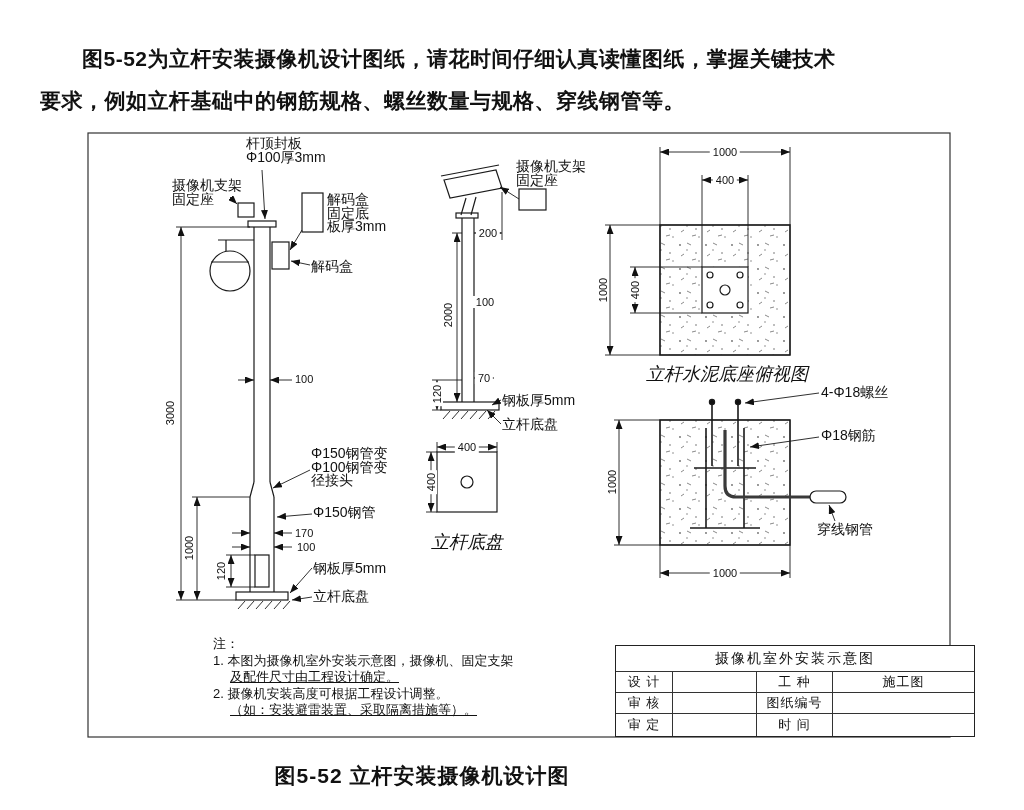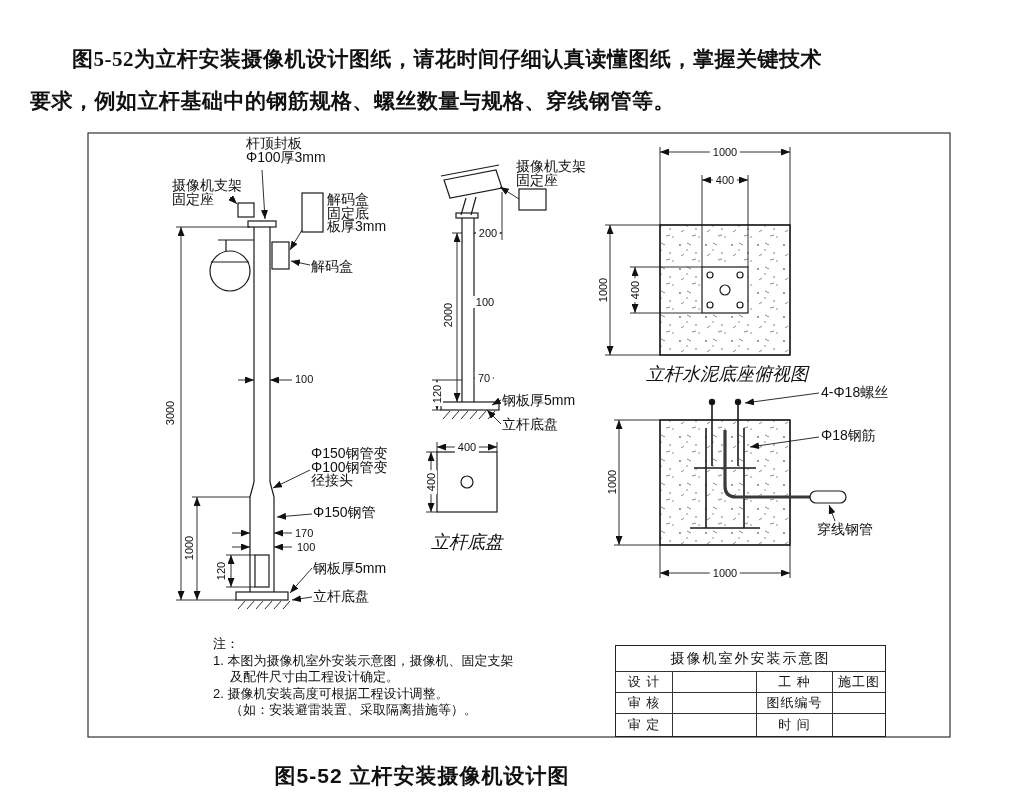--- a/index.html
+++ b/index.html
@@ -1,36 +1,36 @@
 <!DOCTYPE html>
 <html><head>
 <meta charset="utf-8">
 <style>
   * { margin:0; padding:0; box-sizing:border-box; }
   html,body { width:1024px; height:810px; }
   body { background:#fff; font-family:"Liberation Sans", sans-serif; color:#111; }
   .page { position:relative; width:1024px; height:810px; background:#fff; overflow:hidden; }
 
-  .intro { position:absolute; left:30px; top:38px; width:958px; font-size:21px;
-           line-height:42px; font-weight:700; letter-spacing:.5px;font-family:Liberation Serif, serif; }
+  .intro { position:absolute; left:40px; top:38px; width:958px; font-size:21px;
+           line-height:42px; font-weight:700; letter-spacing:.5px; }
   .intro .indent { text-indent:42px; }
 
   svg.draw { position:absolute; left:0; top:0; }
 
   .t { position:absolute; font-size:14px; line-height:13.5px; white-space:nowrap; }
   .dim { position:absolute; font-size:11px; line-height:12px; white-space:nowrap; }
   .hdim { transform:translate(-50%,-50%); background:#fff; padding:0 3px; }
   .vdim { transform:translate(-50%,-50%) rotate(-90deg); }
   .bg   { background:#fff; padding:0 3px; }
   .view-label { position:absolute; font-size:18px; white-space:nowrap; transform:translate(-50%,0);font-style:italic; }
 
   .notes { position:absolute; left:213px; top:636px; font-size:13px; line-height:16.5px; }
-  .notes .cont { padding-left:17px; }
-
-  .titleblock { position:absolute; left:615px; top:645px; width:271px; height:92px;
+  .notes .cont { padding-left:17px;text-decoration:underline; }
+
+  .titleblock { position:absolute; left:615px; top:645px; width:360px; height:92px;
                 border:1.5px solid #222; display:grid;
                 grid-template-columns:56px 84px 76px 1fr;
                 grid-template-rows:25px 21px 21px 1fr; font-size:13px; background:#fff; }
   .tb-header { grid-column:1/5; display:flex; align-items:center; justify-content:center;
                font-size:14px; letter-spacing:2px; }
   .tb-cell { border-top:1px solid #333; border-left:1px solid #333;
              display:flex; align-items:center; justify-content:center; letter-spacing:1px; }
   .tb-cell.c1 { border-left:none; }
 
   .caption { position:absolute; left:0; top:762px; width:844px; text-align:center;

